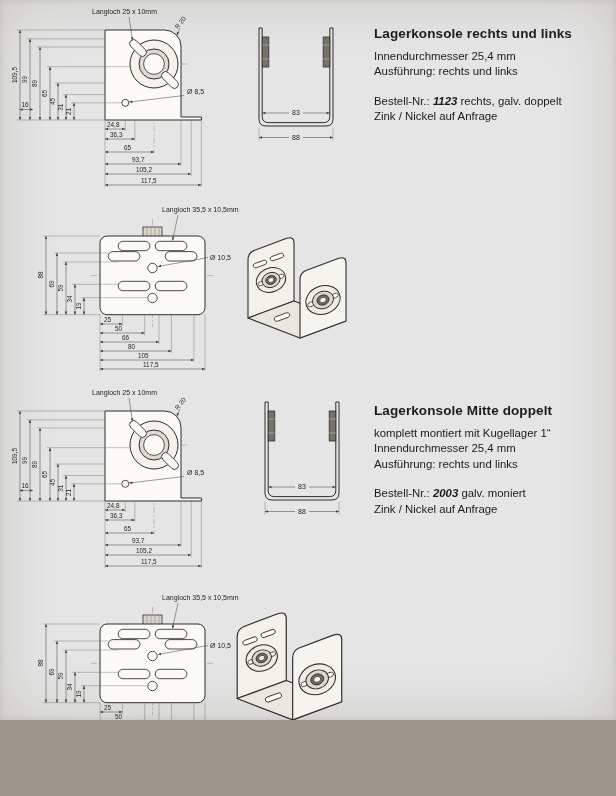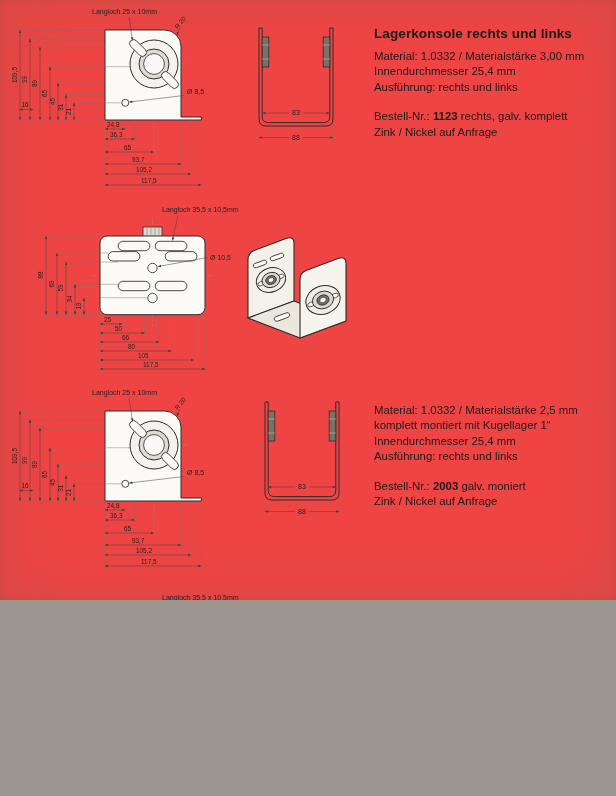--- a/index.html
+++ b/index.html
@@ -1,29 +1,29 @@
 <!DOCTYPE html>
 <html><head>
 <meta charset="utf-8">
 <style>
   * { margin:0; padding:0; box-sizing:border-box; }
   html,body { background:#9a968e; }
   .page {
-    position:relative; width:616px; height:600px; margin:0 auto;
-    background:#ef4444; overflow:hidden;
+    position:relative; width:616px; height:720px; margin:0 auto;
+    background:#e5e5e5; overflow:hidden;
     font-family:"Liberation Sans", sans-serif; color:#1c1b19;
     box-shadow: inset 0 0 60px rgba(110,100,80,.22), inset 0 0 6px rgba(110,100,80,.18);
   }
   .abs { position:absolute; }
   svg { display:block; }
   .product { position:absolute; width:238px; }
   .product h2 { font-size:13.5px; font-weight:bold; margin-bottom:8px; letter-spacing:.1px; }
   .product p { font-size:11.4px; line-height:15.4px; white-space:pre-wrap; }
   .product p.gap { margin-top:14px; }
-  .product strong { font-weight:bold; }
+  .product strong { font-weight:bold;font-style:italic; }
   .scan-mark { position:absolute; background:#191919; }
 </style>
 </head>
 <body>
 
 <div class="page">
 
   <svg width="0" height="0" style="position:absolute" aria-hidden="true">
     <defs>
       <marker id="arr" viewBox="0 0 8 8" refX="7.6" refY="4" markerWidth="6.5" markerHeight="6.5" orient="auto-start-reverse">
@@ -236,24 +236,23 @@
 
   <section>
     <svg class="abs" style="left:4px;top:2px" width="210" height="200" viewBox="0 0 210 200">
         <use href="#gA" xlink:href="#gA"></use>
       </svg>
     <svg class="abs" style="left:241px;top:16px" width="110" height="135" viewBox="0 0 110 135">
         <use href="#gB" xlink:href="#gB"></use>
       </svg>
     <div class="product" style="left:374px;top:26px">
       <h2>Lagerkonsole rechts und links</h2>
-      <p>Material: 1.0332 / Materialstärke 3,00 mm</p>
       <p>Innendurchmesser 25,4 mm</p>
       <p>Ausführung: rechts und links</p>
-      <p class="gap"><span>Bestell-Nr.: </span><strong>1123</strong><span> rechts, galv. komplett</span></p>
+      <p class="gap"><span>Bestell-Nr.: </span><strong>1123</strong><span> rechts, galv. doppelt</span></p>
       <p>Zink / Nickel auf Anfrage</p>
     </div>
   </section>
 
   <section>
     <svg class="abs" style="left:12px;top:200px" width="270" height="195" viewBox="0 0 270 195">
         <use href="#gC" xlink:href="#gC"></use>
       </svg>
     <svg class="abs" style="left:230px;top:222px" width="150" height="130" viewBox="0 0 150 130">
         <use href="#gD" xlink:href="#gD"></use>
@@ -261,21 +260,21 @@
   </section>
 
   <section>
     <svg class="abs" style="left:4px;top:383px" width="210" height="200" viewBox="0 0 210 200">
         <use href="#gA" xlink:href="#gA"></use>
       </svg>
     <svg class="abs" style="left:247px;top:390px" width="110" height="135" viewBox="0 0 110 135">
         <use href="#gB" xlink:href="#gB"></use>
       </svg>
     <div class="product" style="left:374px;top:403px">
-      <p>Material: 1.0332 / Materialstärke 2,5 mm</p>
+      <h2>Lagerkonsole Mitte doppelt</h2>
       <p>komplett montiert mit Kugellager 1“</p>
       <p>Innendurchmesser 25,4 mm</p>
       <p>Ausführung: rechts und links</p>
       <p class="gap"><span>Bestell-Nr.: </span><strong>2003</strong><span> galv. moniert</span></p>
       <p>Zink / Nickel auf Anfrage</p>
     </div>
   </section>
 
   <section>
     <svg class="abs" style="left:12px;top:588px" width="270" height="195" viewBox="0 0 270 195">

